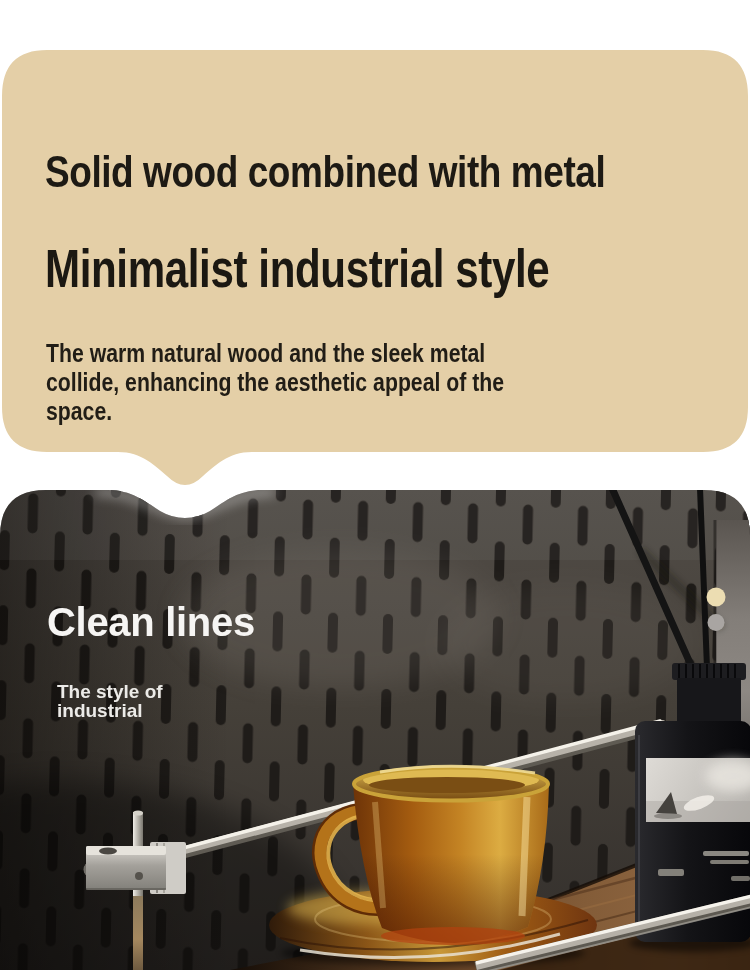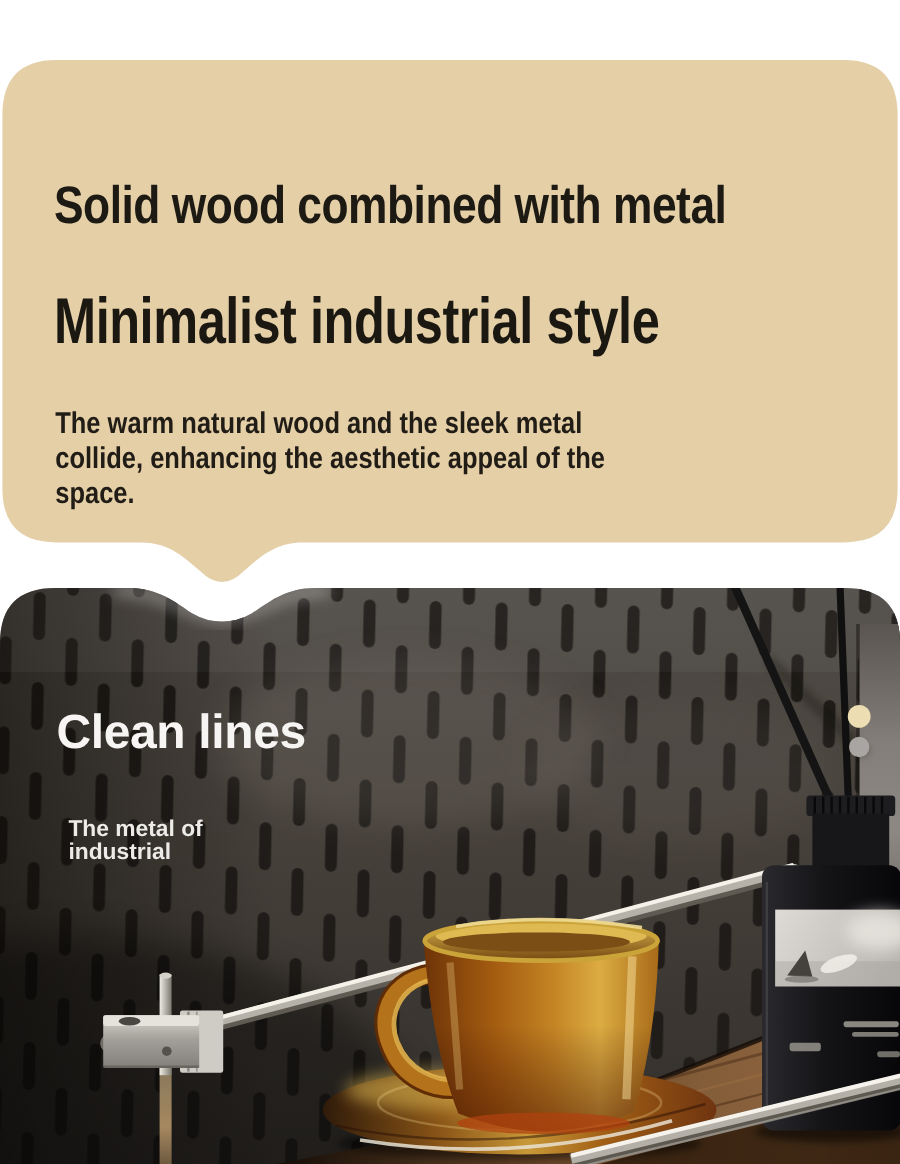--- a/index.html
+++ b/index.html
@@ -8,21 +8,21 @@
     font-family:"Liberation Sans","DejaVu Sans",sans-serif;
   }
   .scene{position:absolute;inset:0;display:block;}
   .txt{position:absolute;margin:0;font-weight:bold;white-space:nowrap;}
   .subtitle{left:45px;top:147px;font-size:44px;letter-spacing:-0.5px;color:#1d1a14;
     transform:scaleX(.84);transform-origin:0 0;}
   .title{left:45px;top:237px;font-size:54px;letter-spacing:-0.5px;color:#1b1812;
     transform:scaleX(.78);transform-origin:0 0;}
   .desc{left:46px;top:339px;font-size:25px;line-height:29px;color:#211d16;
     transform:scaleX(.85);transform-origin:0 0;}
-  .headline{left:47px;top:588px;font-size:40px;color:#f6f5f3;letter-spacing:-0.3px;}
+  .headline{left:47px;top:600px;font-size:40px;color:#f6f5f3;letter-spacing:-0.3px;}
   .caption{left:57px;top:682px;font-size:19px;line-height:19px;color:#ecebe8;}
 </style>
 </head>
 <body>
 
 <div class="stage">
 
 <svg class="scene" width="750" height="970" viewBox="0 0 750 970">
   <defs>
     <pattern id="slots" width="55" height="75" patternUnits="userSpaceOnUse" patternTransform="rotate(1.3)">
@@ -257,17 +257,17 @@
 
 <h3 class="txt subtitle">Solid wood combined with metal</h3>
 <h1 class="txt title">Minimalist industrial style</h1>
 <div class="txt desc">
   <div>The warm natural wood and the sleek metal</div>
   <div>collide, enhancing the aesthetic appeal of the</div>
   <div>space.</div>
 </div>
 <h2 class="txt headline">Clean lines</h2>
 <div class="txt caption">
-  <div>The metal of</div>
+  <div>The style of</div>
   <div>industrial</div>
 </div>
 
 </div>
 
 </body></html>

